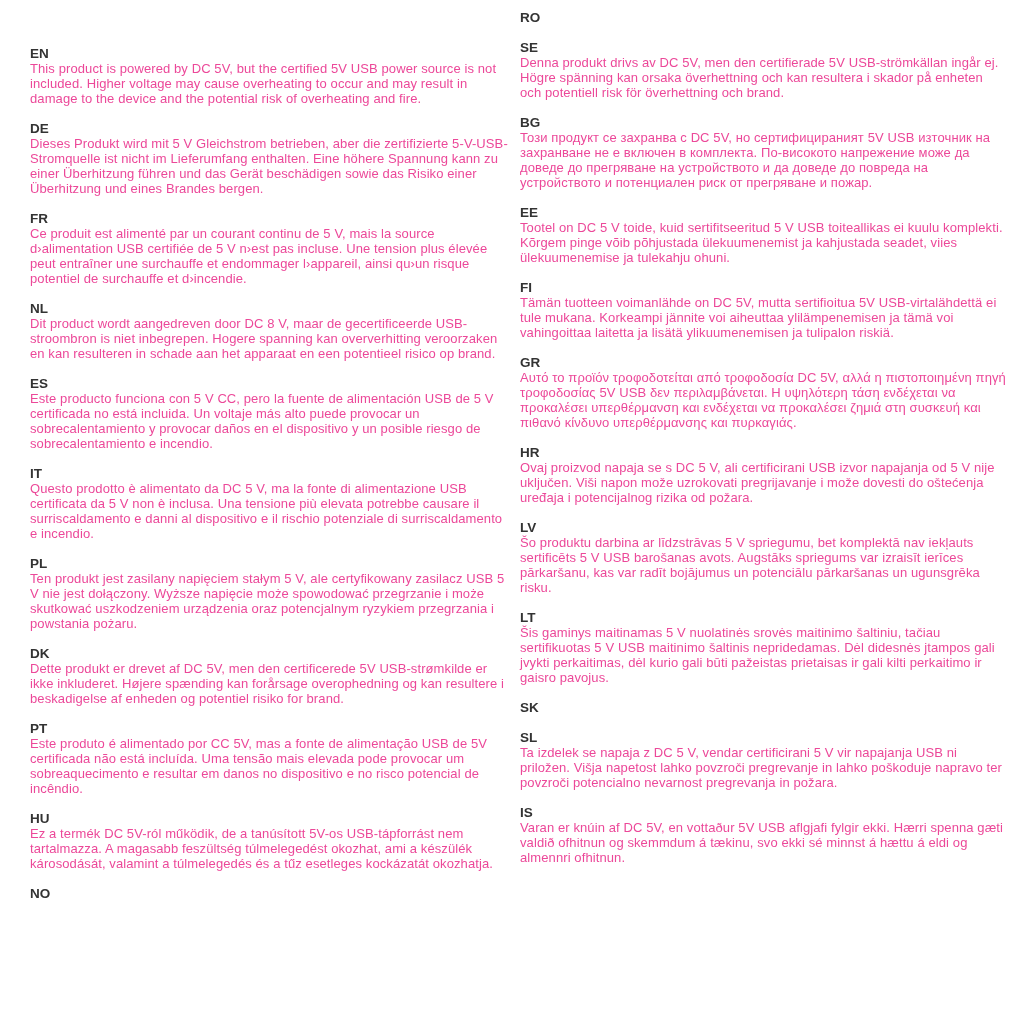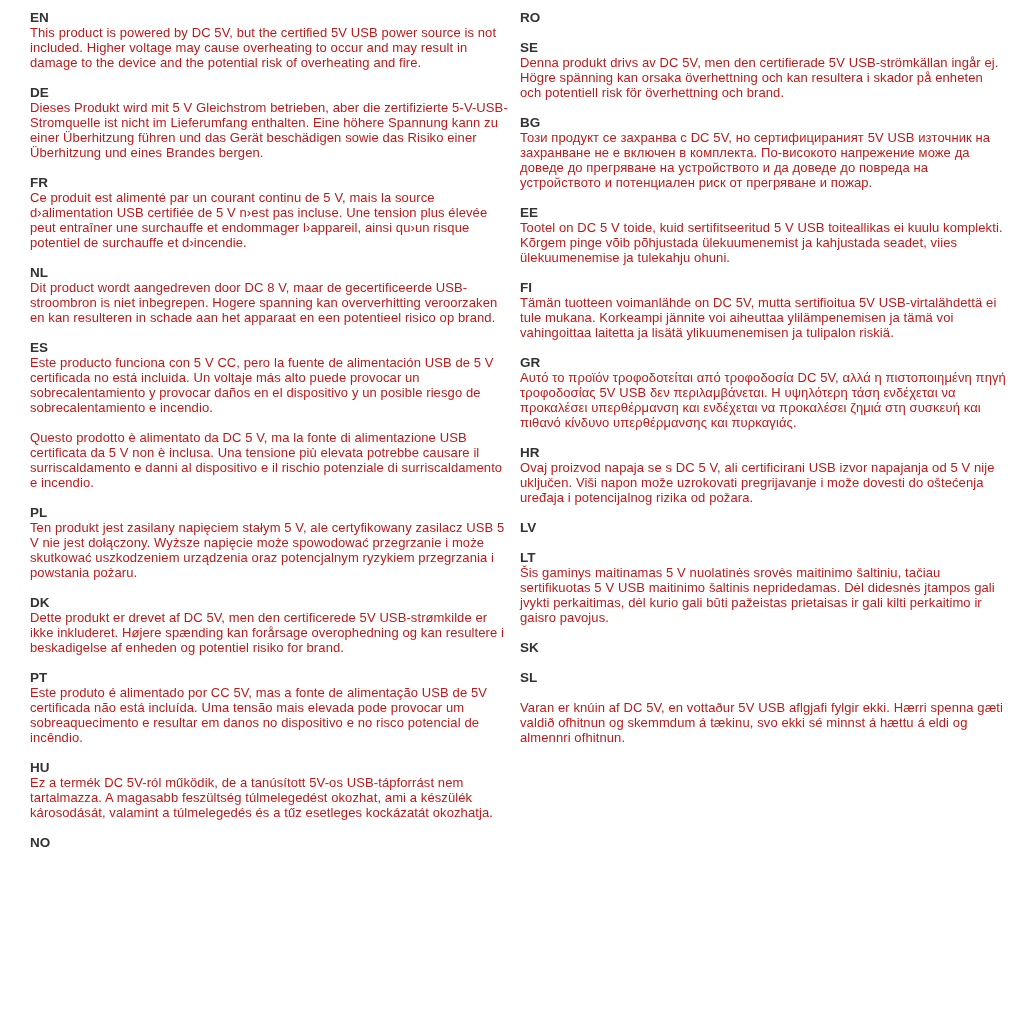--- a/index.html
+++ b/index.html
@@ -16,36 +16,36 @@
   }
   .page {
     display: flex;
     box-sizing: border-box;
     padding: 10px 18px 0 30px;
     gap: 12px;
   }
   .col {
     flex: 0 0 auto;
   }
-  .col-left  { width: 478px; }
+  .col-left  { width: 478px; margin-top: 36px; }
   .col-right { width: 486px; }
   .section {
     margin-bottom: 15px;
   }
   .lang-code {
     font-weight: bold;
     font-size: 13.5px;
     line-height: 15px;
     color: #333333;
   }
   .warning-text {
     font-size: 13px;
     line-height: 15px;
     letter-spacing: 0.1px;
-    color: #b91c1c;
+    color: #ec4899;
   }
 </style>
 </head>
 <body>
 
 <div class="page" id="page-root">
     <div class="col col-left">
       <div class="section">
         <div class="lang-code">EN</div>
         <div class="warning-text">This product is powered by DC 5V, but the certified 5V USB power source is not included. Higher voltage may cause overheating to occur and may result in damage to the device and the potential risk of overheating and fire.</div>
@@ -60,20 +60,21 @@
       </div>
       <div class="section">
         <div class="lang-code">NL</div>
         <div class="warning-text">Dit product wordt aangedreven door DC 8 V, maar de gecertificeerde USB-stroombron is niet inbegrepen. Hogere spanning kan oververhitting veroorzaken en kan resulteren in schade aan het apparaat en een potentieel risico op brand.</div>
       </div>
       <div class="section">
         <div class="lang-code">ES</div>
         <div class="warning-text">Este producto funciona con 5 V CC, pero la fuente de alimentación USB de 5 V certificada no está incluida. Un voltaje más alto puede provocar un sobrecalentamiento y provocar daños en el dispositivo y un posible riesgo de sobrecalentamiento e incendio.</div>
       </div>
       <div class="section">
+        <div class="lang-code">IT</div>
         <div class="warning-text">Questo prodotto è alimentato da DC 5 V, ma la fonte di alimentazione USB certificata da 5 V non è inclusa. Una tensione più elevata potrebbe causare il surriscaldamento e danni al dispositivo e il rischio potenziale di surriscaldamento e incendio.</div>
       </div>
       <div class="section">
         <div class="lang-code">PL</div>
         <div class="warning-text">Ten produkt jest zasilany napięciem stałym 5 V, ale certyfikowany zasilacz USB 5 V nie jest dołączony. Wyższe napięcie może spowodować przegrzanie i może skutkować uszkodzeniem urządzenia oraz potencjalnym ryzykiem przegrzania i powstania pożaru.</div>
       </div>
       <div class="section">
       </div>
       <div class="section">
         <div class="lang-code">DK</div>
@@ -114,28 +115,31 @@
       <div class="section">
         <div class="lang-code">GR</div>
         <div class="warning-text">Αυτό το προϊόν τροφοδοτείται από τροφοδοσία DC 5V, αλλά η πιστοποιημένη πηγή τροφοδοσίας 5V USB δεν περιλαμβάνεται. Η υψηλότερη τάση ενδέχεται να προκαλέσει υπερθέρμανση και ενδέχεται να προκαλέσει ζημιά στη συσκευή και πιθανό κίνδυνο υπερθέρμανσης και πυρκαγιάς.</div>
       </div>
       <div class="section">
         <div class="lang-code">HR</div>
         <div class="warning-text">Ovaj proizvod napaja se s DC 5 V, ali certificirani USB izvor napajanja od 5 V nije uključen. Viši napon može uzrokovati pregrijavanje i može dovesti do oštećenja uređaja i potencijalnog rizika od požara.</div>
       </div>
       <div class="section">
         <div class="lang-code">LV</div>
+        <div class="warning-text">Šo produktu darbina ar līdzstrāvas 5 V spriegumu, bet komplektā nav iekļauts sertificēts 5 V USB barošanas avots. Augstāks spriegums var izraisīt ierīces pārkaršanu, kas var radīt bojājumus un potenciālu pārkaršanas un ugunsgrēka risku.</div>
       </div>
       <div class="section">
         <div class="lang-code">LT</div>
         <div class="warning-text">Šis gaminys maitinamas 5 V nuolatinės srovės maitinimo šaltiniu, tačiau sertifikuotas 5 V USB maitinimo šaltinis nepridedamas. Dėl didesnės jtampos gali jvykti perkaitimas, dėl kurio gali būti pažeistas prietaisas ir gali kilti perkaitimo ir gaisro pavojus.</div>
       </div>
       <div class="section">
         <div class="lang-code">SK</div>
       </div>
       <div class="section">
         <div class="lang-code">SL</div>
+        <div class="warning-text">Ta izdelek se napaja z DC 5 V, vendar certificirani 5 V vir napajanja USB ni priložen. Višja napetost lahko povzroči pregrevanje in lahko poškoduje napravo ter povzroči potencialno nevarnost pregrevanja in požara.</div>
       </div>
       <div class="section">
+        <div class="lang-code">IS</div>
         <div class="warning-text">Varan er knúin af DC 5V, en vottaður 5V USB aflgjafi fylgir ekki. Hærri spenna gæti valdið ofhitnun og skemmdum á tækinu, svo ekki sé minnst á hættu á eldi og almennri ofhitnun.</div>
       </div>
     </div>
   </div>
 
 </body></html>

